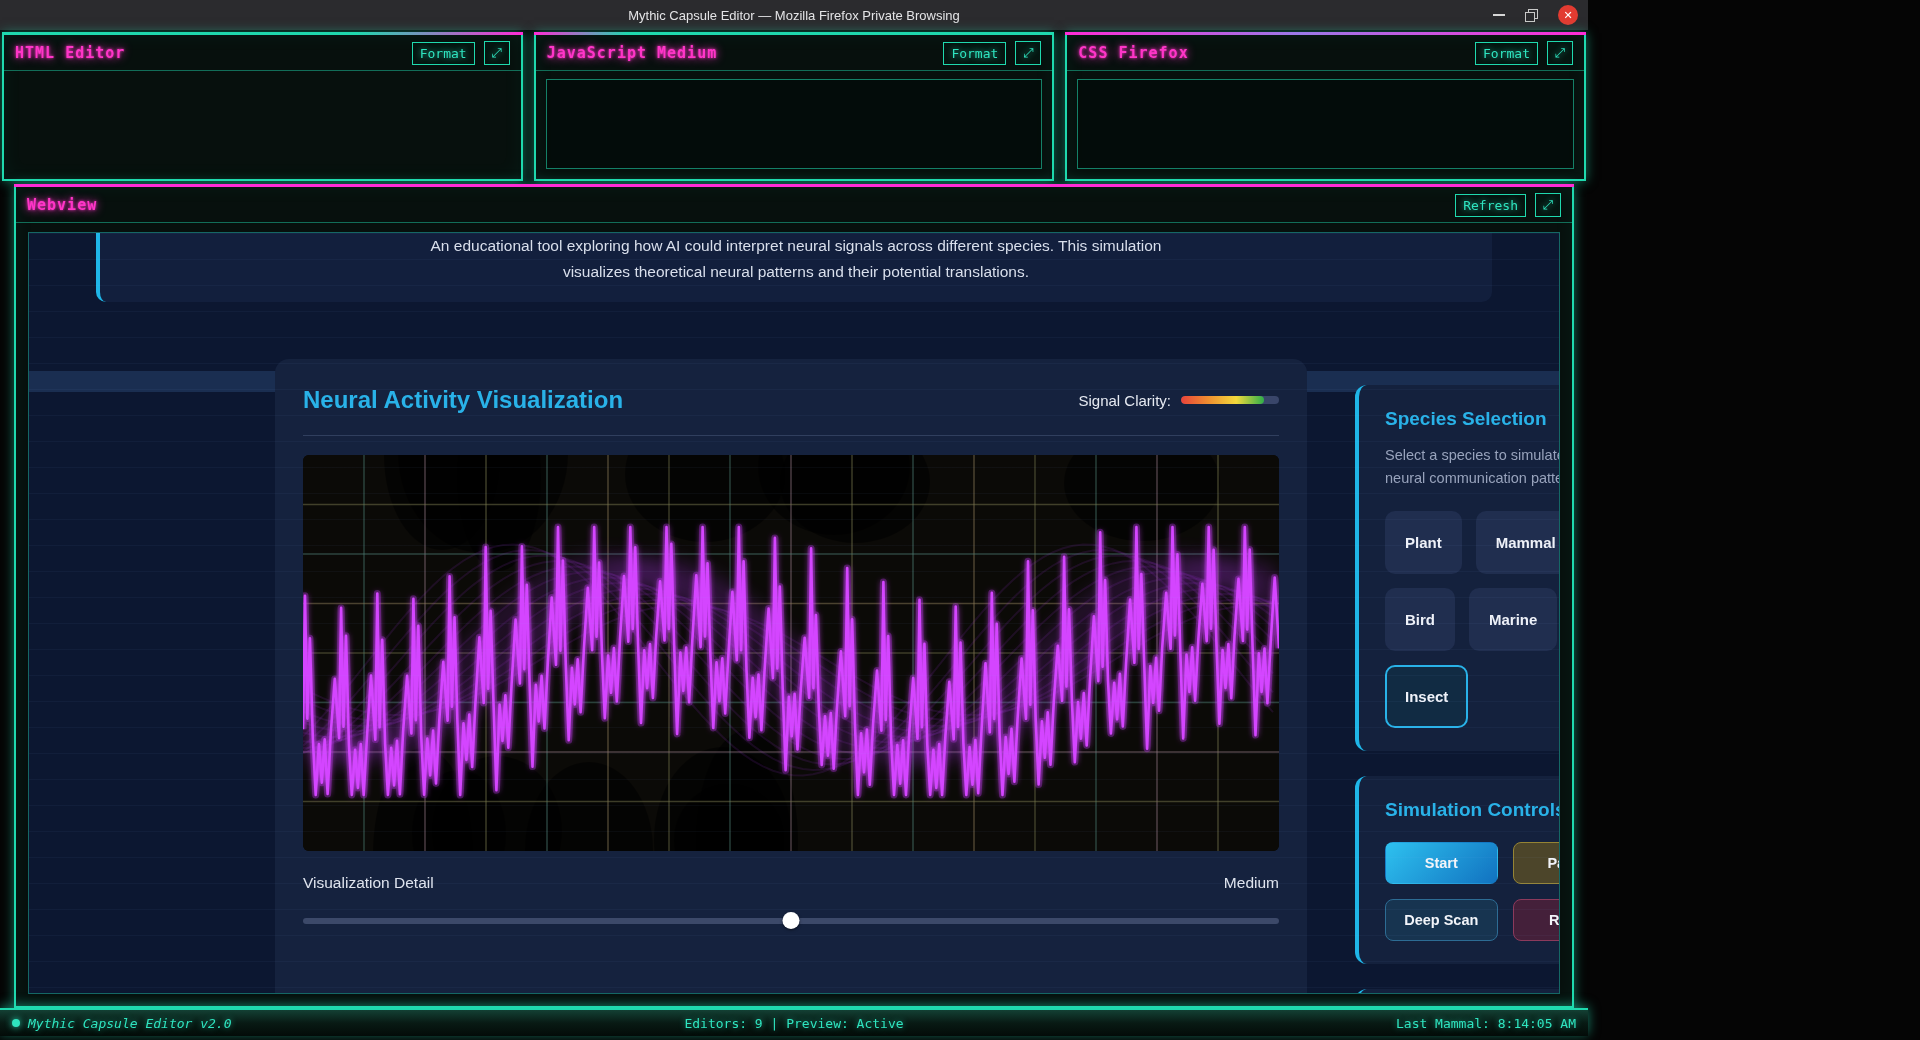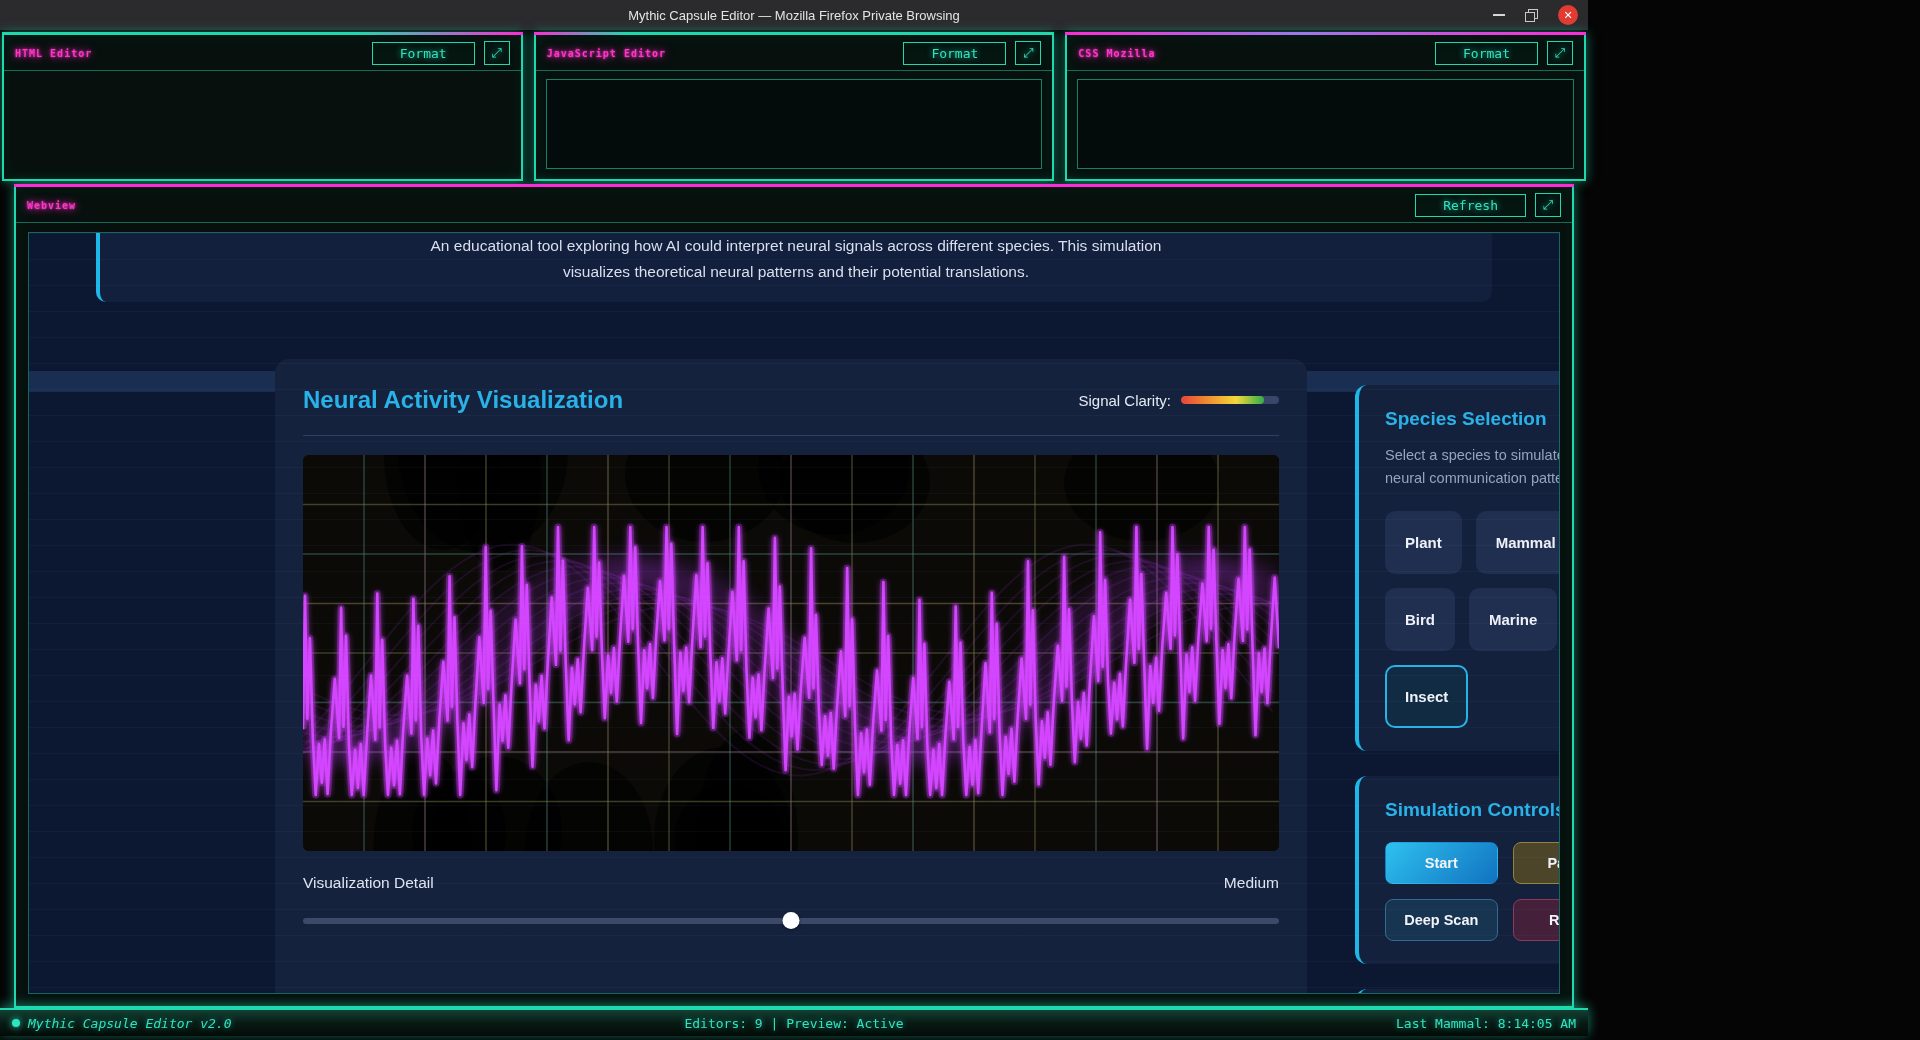--- a/index.html
+++ b/index.html
@@ -16,25 +16,25 @@
   .restore-icon .r2 { position:absolute; left:0; bottom:0; width:10px; height:10px; border:1.5px solid #c9c9c9; background:#2b2b2e; }
   .close-btn { width:20px; height:20px; border-radius:50%; background:#e23b31; color:#fff; font-size:11px; display:flex; align-items:center; justify-content:center; cursor:pointer; }
 
   
   .editors-row { display:flex; gap:11px; padding:3px 2px 4px; height:155px; }
   .neon-panel { background:#07100d; border:2px solid #1fd9ae; box-shadow:0 0 11px rgba(34,224,180,.5), inset 0 0 20px rgba(34,224,180,.06);
                 position:relative; display:flex; flex-direction:column; }
   .neon-panel::before { content:''; position:absolute; top:-3px; left:-2px; right:-2px; height:3px; background:var(--accent-top,#1fd9ae); z-index:2; }
   .editor-panel { flex:1; }
   .panel-header { display:flex; justify-content:space-between; align-items:center; padding:6px 11px 5px; border-bottom:1px solid rgba(34,224,180,.45); }
-  .panel-title { font-family:"DejaVu Sans Mono",monospace; font-weight:bold; font-size:10px; letter-spacing:1px; color:#ff35c8;
+  .panel-title { font-family:"DejaVu Sans Mono",monospace; font-weight:bold; font-size:15px; letter-spacing:1px; color:#ff35c8;
                  text-shadow:0 0 10px rgba(255,53,200,.95), 0 0 3px rgba(255,53,200,.9); }
   .panel-actions { display:flex; gap:9px; align-items:center; }
   .neon-btn { font-family:"DejaVu Sans Mono",monospace; font-size:13px; color:#2fe5c0; background:rgba(3,26,20,.55);
-              border:1px solid #1fd9ae; padding:3px 27px; cursor:pointer; text-shadow:0 0 6px rgba(47,229,192,.8); }
+              border:1px solid #1fd9ae; padding:3px 7px; cursor:pointer; text-shadow:0 0 6px rgba(47,229,192,.8); }
   .neon-btn.sq { width:26px; padding:3px 0; text-align:center; }
   .code-box { flex:1; margin:8px 10px 10px; border:1px solid rgba(34,224,180,.55); padding:4px 10px; overflow:hidden; background:rgba(0,9,7,.45); }
   .code-box pre { font-family:"DejaVu Sans Mono",monospace; font-size:13px; line-height:16px; color:#2fe5c0; text-shadow:0 0 5px rgba(47,229,192,.5); }
 
   
   .webview-panel { margin:0 14px; height:823px; --accent-top:#ff2bd6; }
   .wv-content { position:relative; flex:1; margin:9px 12px 12px; border:1px solid rgba(34,224,180,.4); background:#0c1731; overflow:hidden; }
   .wv-content::after { content:''; position:absolute; inset:0; pointer-events:none; z-index:9;
       background:repeating-linear-gradient(180deg, rgba(140,180,255,.045) 0 1px, transparent 1px 26px); }
 
@@ -109,34 +109,34 @@
         <span class="panel-title">HTML Editor</span>
         <span class="panel-actions">
           <button class="neon-btn">Format</button>
           <button class="neon-btn sq"><span>⤢</span></button>
         </span>
       </header>
     </section>
 
     <section class="neon-panel editor-panel" style="--accent-top:linear-gradient(90deg,#ff2bd6 0%,#1fd9ae 18%,#1fd9ae 100%)">
       <header class="panel-header">
-        <span class="panel-title">JavaScript Editor</span>
+        <span class="panel-title">JavaScript Medium</span>
         <span class="panel-actions">
           <button class="neon-btn">Format</button>
           <button class="neon-btn sq"><span>⤢</span></button>
         </span>
       </header>
       <div class="code-box">
           <pre></pre>
         </div>
     </section>
 
     <section class="neon-panel editor-panel" style="--accent-top:linear-gradient(90deg,#ff2bd6 0%,#9a7ae8 45%,#ff2bd6 100%)">
       <header class="panel-header">
-        <span class="panel-title">CSS Mozilla</span>
+        <span class="panel-title">CSS Firefox</span>
         <span class="panel-actions">
           <button class="neon-btn">Format</button>
           <button class="neon-btn sq"><span>⤢</span></button>
         </span>
       </header>
       <div class="code-box">
           <pre></pre>
         </div>
     </section>
   </div>

